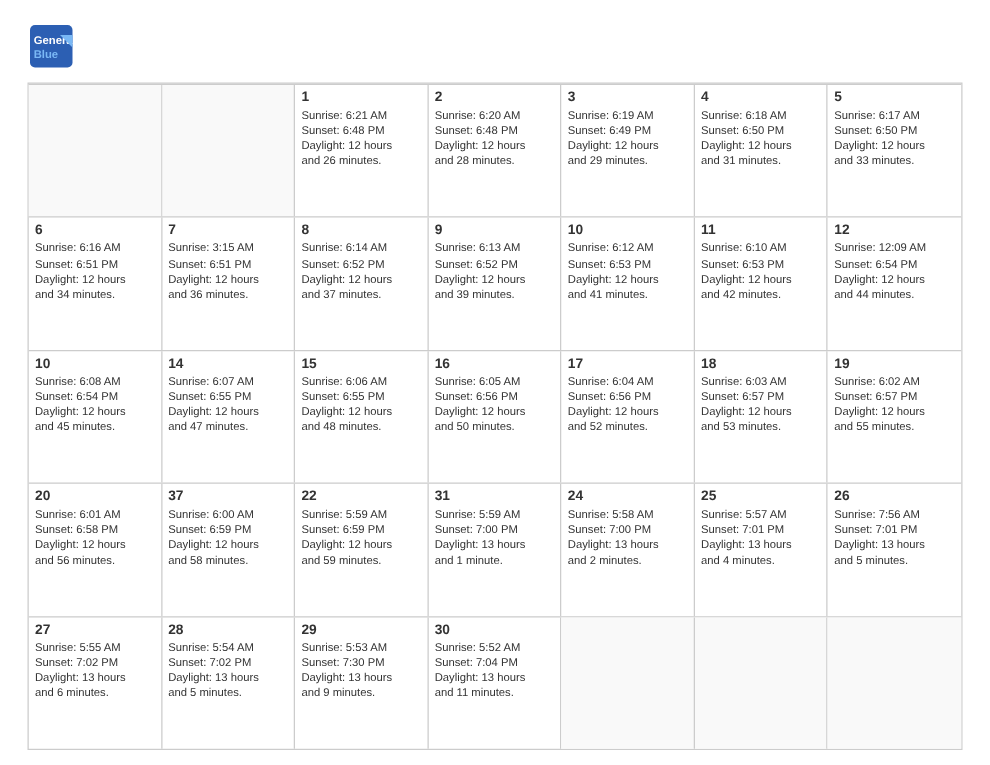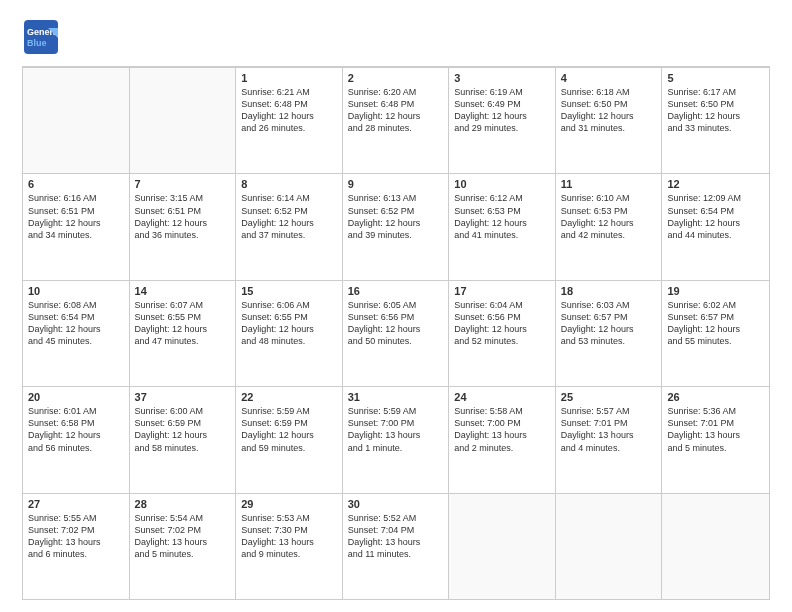--- a/index.html
+++ b/index.html
@@ -293,21 +293,21 @@
           </div>
           <div class="cal-cell">
             <span class="day-num">25</span>
             <span class="cell-line">Sunrise: 5:57 AM</span>
             <span class="cell-line">Sunset: 7:01 PM</span>
             <span class="cell-line">Daylight: 13 hours</span>
             <span class="cell-line">and 4 minutes.</span>
           </div>
           <div class="cal-cell">
             <span class="day-num">26</span>
-            <span class="cell-line">Sunrise: 5:36 AM</span>
+            <span class="cell-line">Sunrise: 7:56 AM</span>
             <span class="cell-line">Sunset: 7:01 PM</span>
             <span class="cell-line">Daylight: 13 hours</span>
             <span class="cell-line">and 5 minutes.</span>
           </div>
         </div>
         <div class="cal-row">
           <div class="cal-cell">
             <span class="day-num">27</span>
             <span class="cell-line">Sunrise: 5:55 AM</span>
             <span class="cell-line">Sunset: 7:02 PM</span>

